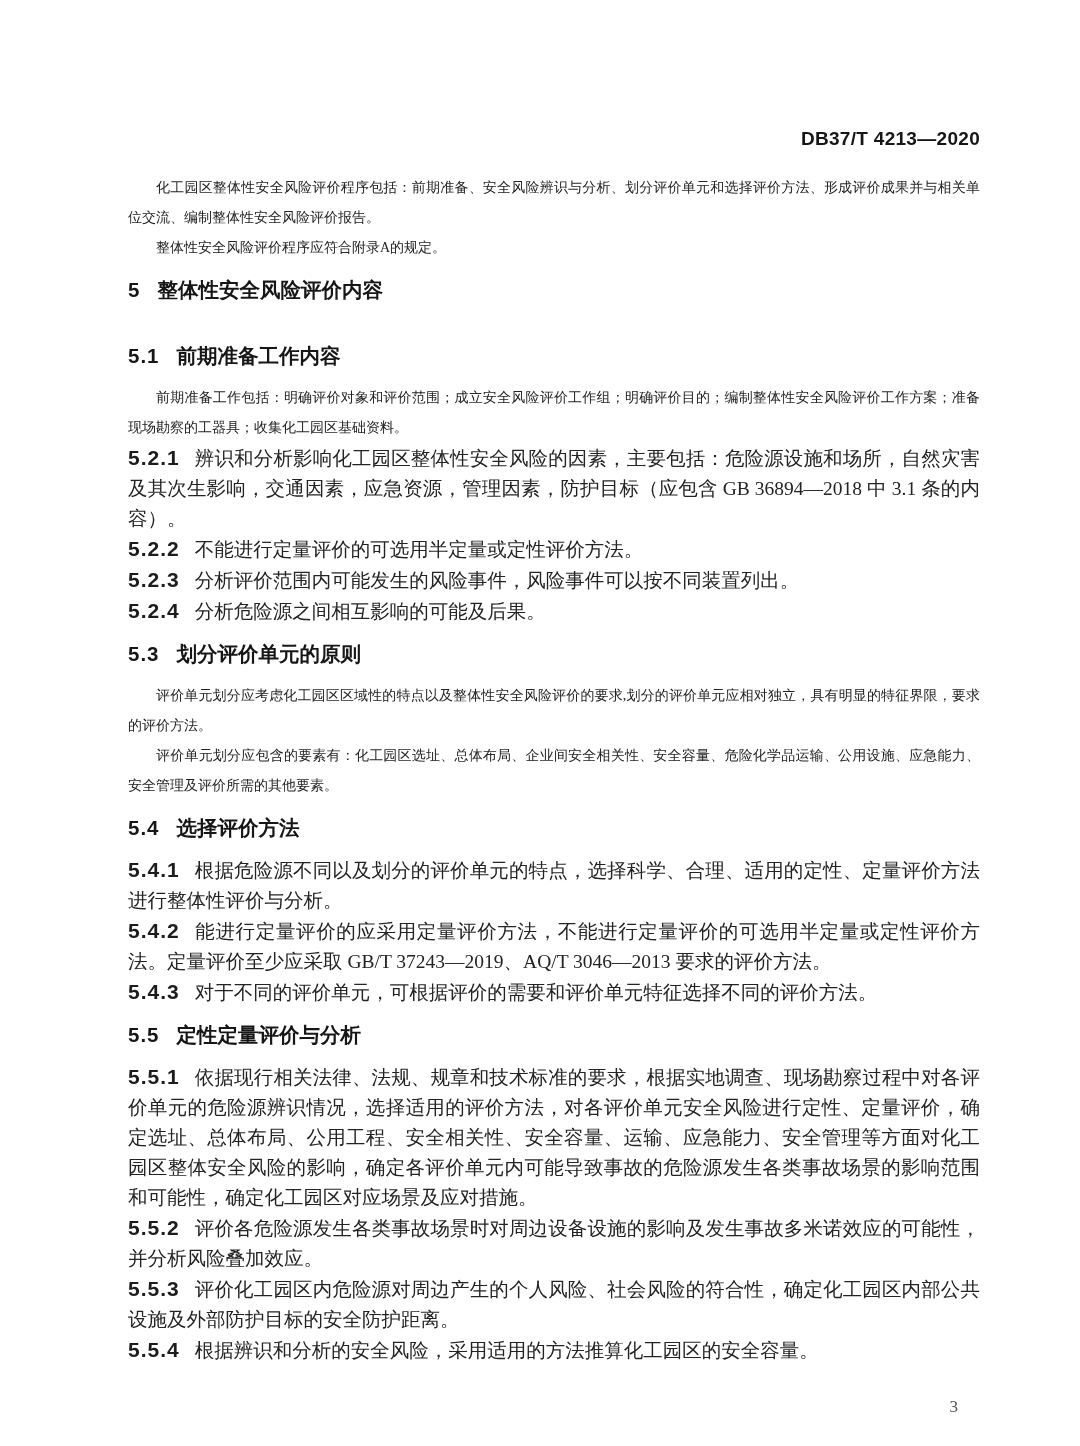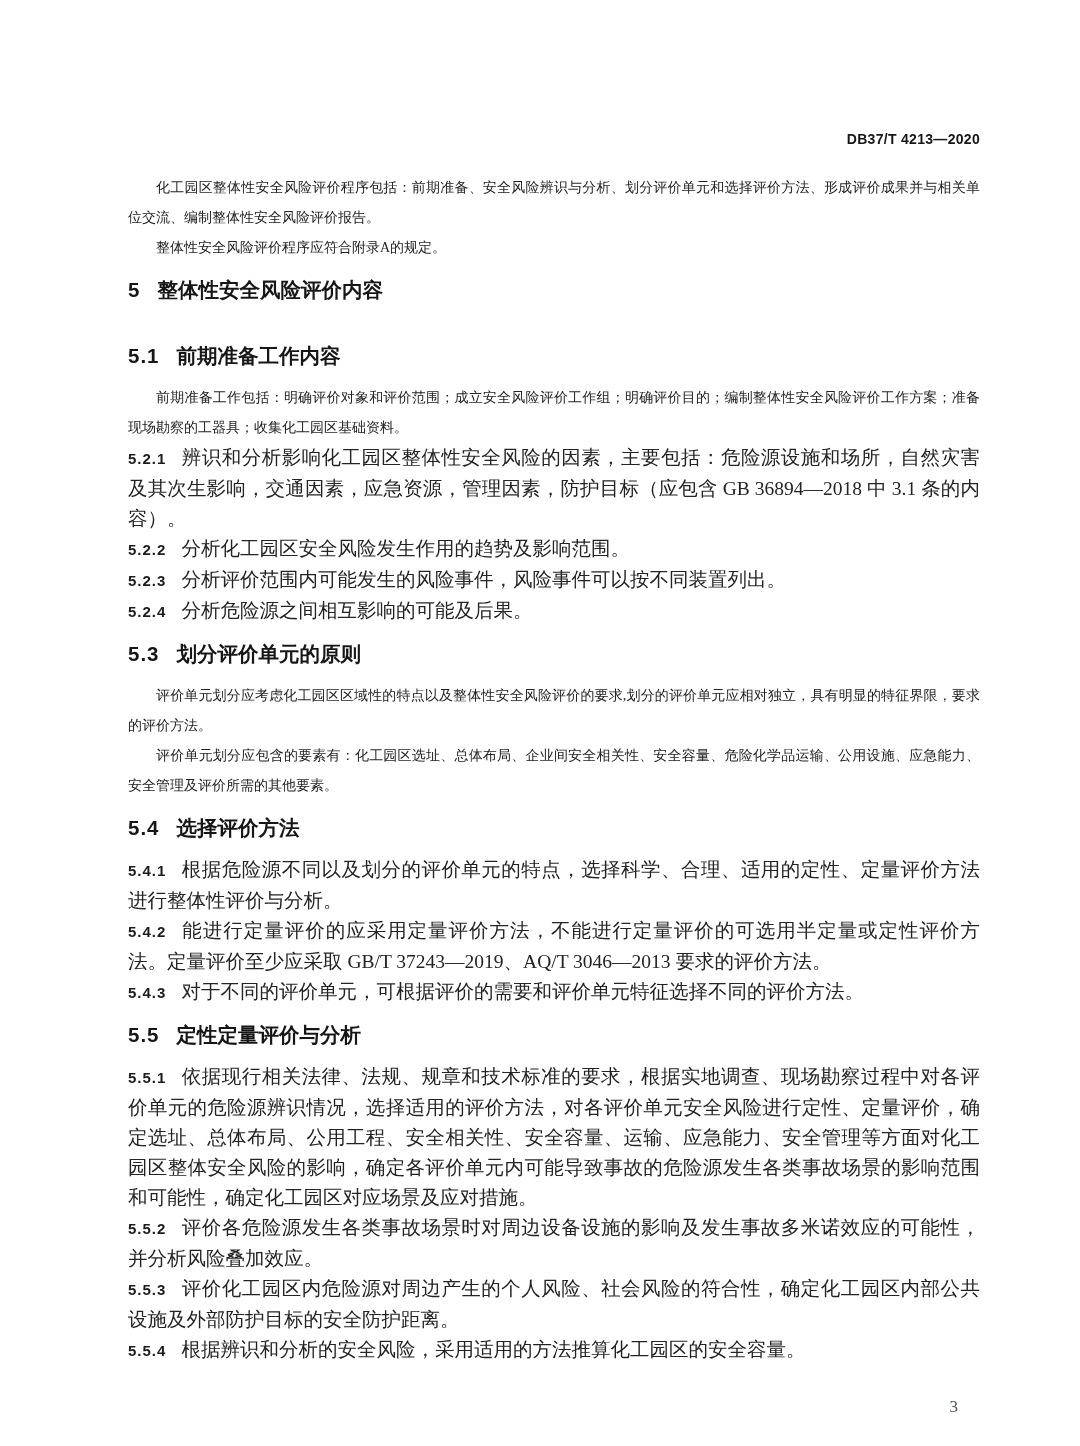--- a/index.html
+++ b/index.html
@@ -21,21 +21,21 @@
     left: 128px;
     top: 0;
     width: 852px;
   }
   .doc-header {
     margin-top: 126px;
     margin-bottom: 21px;
     text-align: right;
     font-family: "Liberation Sans", "DejaVu Sans", sans-serif;
     font-weight: 700;
-    font-size: 14px;
+    font-size: 19px;
     line-height: 26px;
     letter-spacing: 0.3px;
     color: #161616;
   }
   .para {
     margin: 0;
     font-size: 14px;
     line-height: 30px;
     text-align: justify;
     text-indent: 2em;
@@ -44,21 +44,21 @@
   .clause {
     margin: 0;
     font-size: 19.5px;
     line-height: 30px;
     text-align: justify;
     color: #232323;
   }
   .c-num {
     font-family: "Liberation Sans", "DejaVu Sans", sans-serif;
     font-weight: 700;
-    font-size: 15px;
+    font-size: 21px;
     margin-right: 15px;
     color: #1c1c1c;
     letter-spacing: 1px;
   }
   .heading {
     margin: 12px 0 12px 0;
     font-family: Liberation Sans, sans-serif;
     font-weight: 700;
     font-size: 20.5px;
     line-height: 30px;
@@ -98,21 +98,21 @@
 
     <div class="heading">
       <span class="h-num">5.1</span><span>前期准备工作内容</span>
     </div>
     <p class="para">前期准备工作包括：明确评价对象和评价范围；成立安全风险评价工作组；明确评价目的；编制整体性安全风险评价工作方案；准备现场勘察的工器具；收集化工园区基础资料。</p>
 
     <p class="clause">
       <span class="c-num">5.2.1</span><span>辨识和分析影响化工园区整体性安全风险的因素，主要包括：危险源设施和场所，自然灾害及其次生影响，交通因素，应急资源，管理因素，防护目标（应包含 GB 36894—2018 中 3.1 条的内容）。</span>
     </p>
     <p class="clause">
-      <span class="c-num">5.2.2</span><span>分析化工园区安全风险发生作用的趋势及影响范围。</span>
+      <span class="c-num">5.2.2</span><span>不能进行定量评价的可选用半定量或定性评价方法。</span>
     </p>
     <p class="clause">
       <span class="c-num">5.2.3</span><span>分析评价范围内可能发生的风险事件，风险事件可以按不同装置列出。</span>
     </p>
     <p class="clause">
       <span class="c-num">5.2.4</span><span>分析危险源之间相互影响的可能及后果。</span>
     </p>
 
     <div class="heading">
       <span class="h-num">5.3</span><span>划分评价单元的原则</span>

